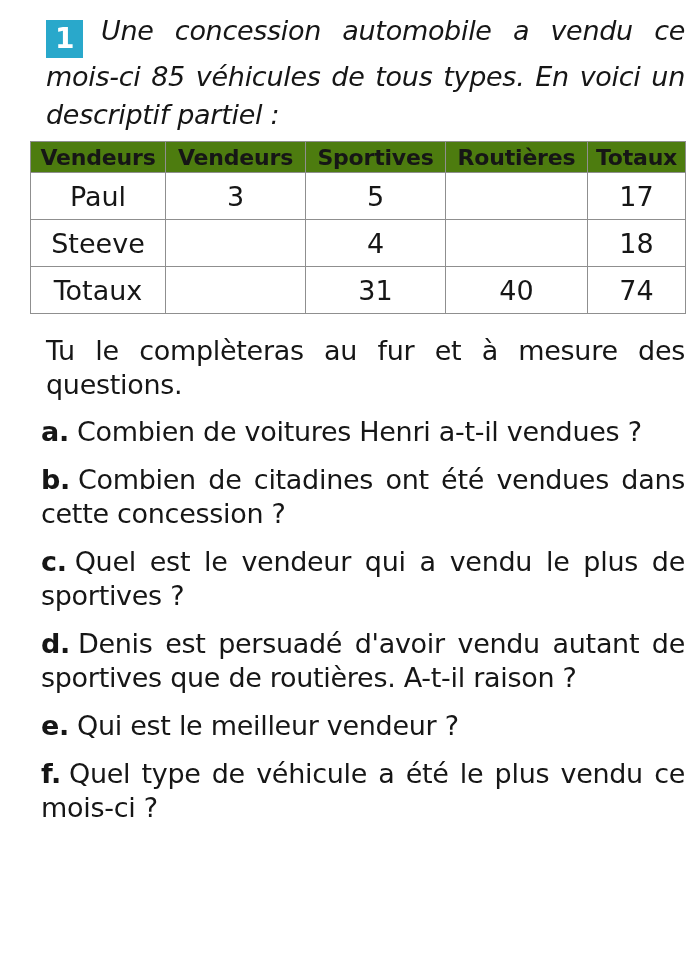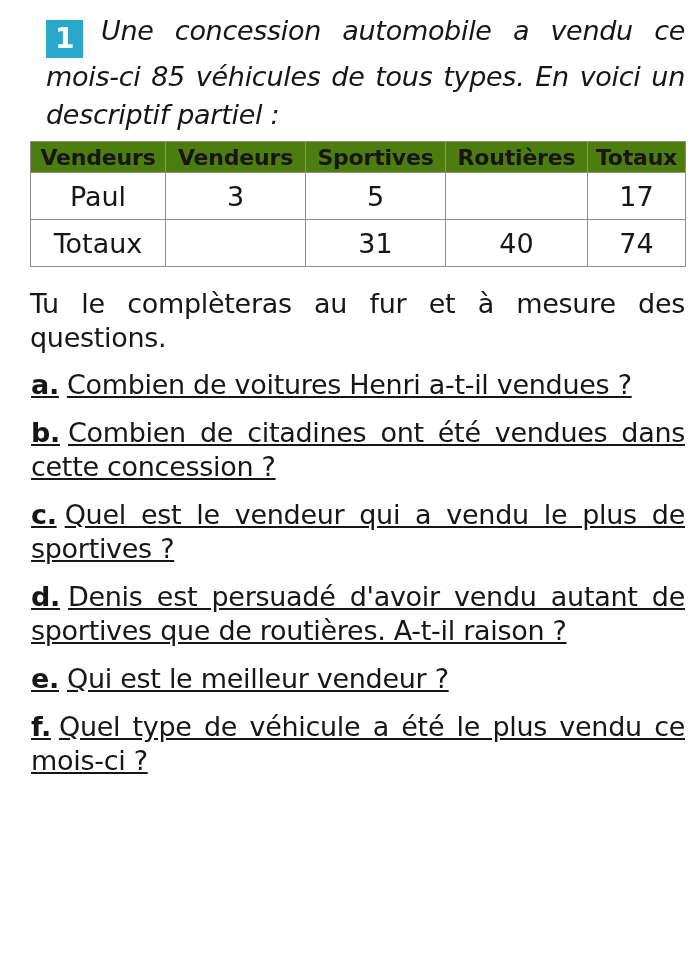--- a/index.html
+++ b/index.html
@@ -60,33 +60,32 @@
     font-size: 27px;
     height: 47px;
     padding: 0 20px;
     border: 1px solid #8f8f8f;
     border-top-color: #ababab;
     text-align: center;
   }
 
   
   .note {
-    margin: 20px 0 13px 0;
+    margin: 20px 0 13px 16px;
     font-size: 27px;
     line-height: 34px;
     text-align: justify;
     letter-spacing: -0.3px;
   }
   .question {
-    margin: 0 0 14px 1px;
+    margin: 0 0 14px 11px;
     font-size: 27px;
     line-height: 34px;
     text-align: justify;
     letter-spacing: -0.3px;
-    text-decoration: underline;
   }
   .question .qlabel {
     font-weight: bold;
     margin-right: 8px;
   }
 </style>
 </head>
 <body>
 
 <p class="intro"><span class="badge">1</span><span>Une concession automobile a vendu ce mois-ci 85 véhicules de tous types. En voici un descriptif partiel&nbsp;:</span></p>
@@ -110,20 +109,27 @@
   </thead>
   <tbody>
     <tr>
       <td>Paul</td>
       <td>3</td>
       <td>5</td>
       <td></td>
       <td>17</td>
     </tr>
     <tr>
+      <td>Steeve</td>
+      <td></td>
+      <td>4</td>
+      <td></td>
+      <td>18</td>
+    </tr>
+    <tr>
       <td>Totaux</td>
       <td></td>
       <td>31</td>
       <td>40</td>
       <td>74</td>
     </tr>
   </tbody>
 </table>
 
 <p class="note">Tu le complèteras au fur et à mesure des questions.</p>

